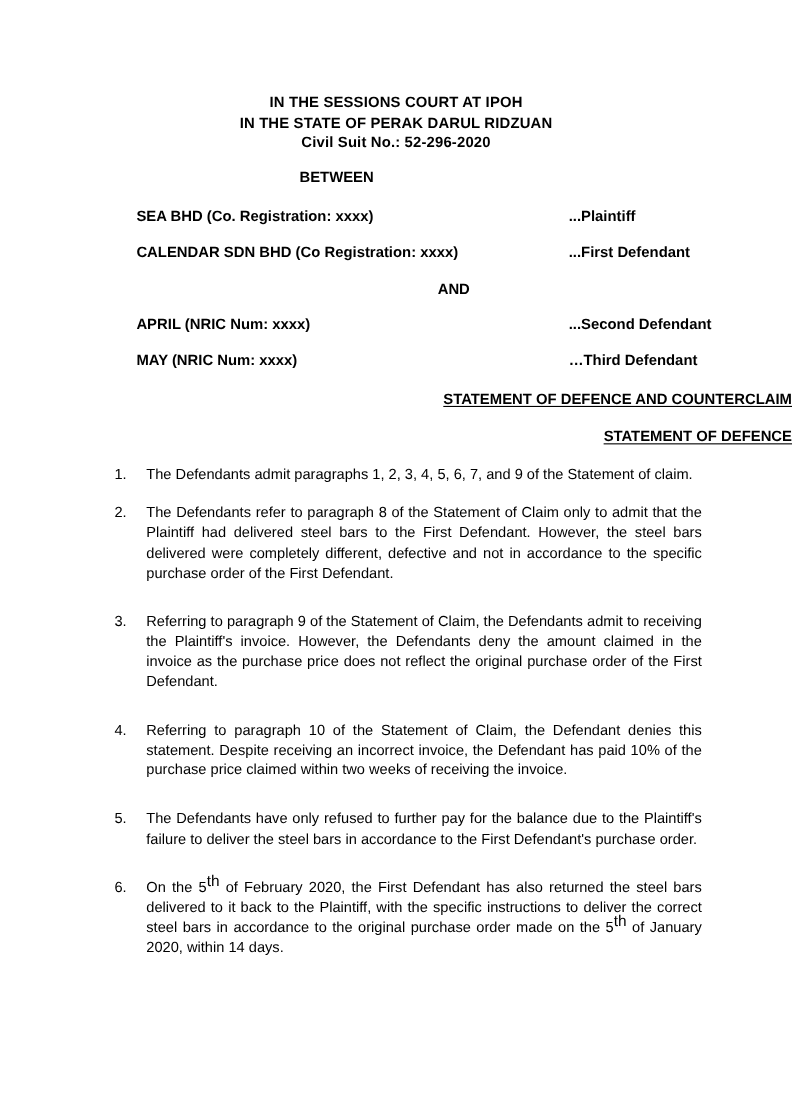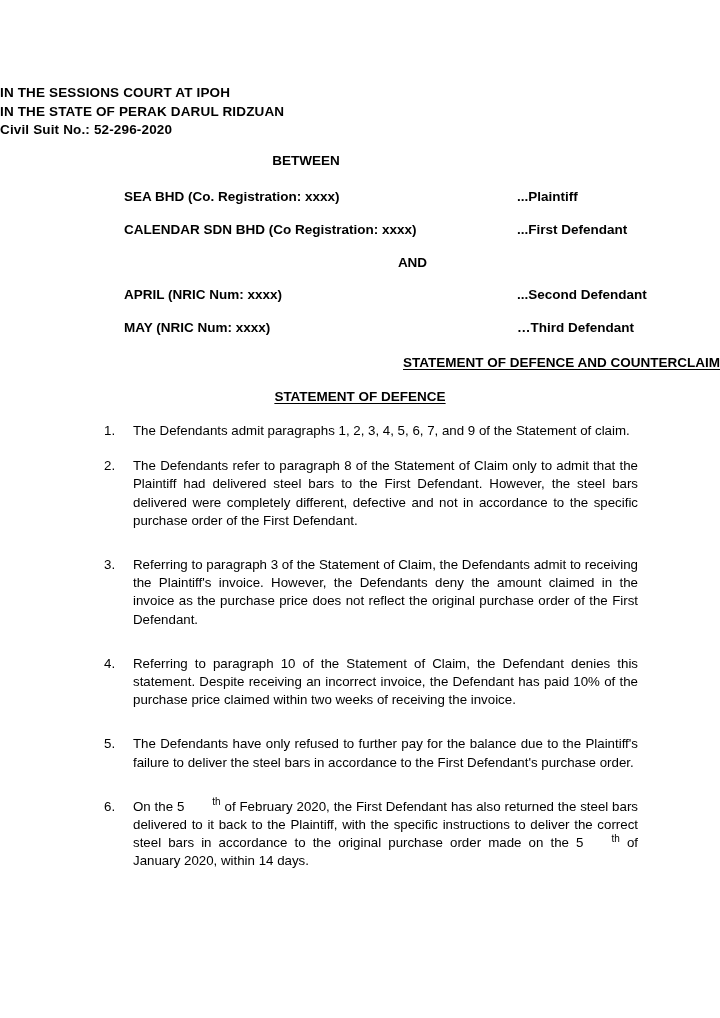--- a/index.html
+++ b/index.html
@@ -26,21 +26,21 @@
     padding: 0;
     overflow: hidden;
   }
 
   
   .court-header {
     position: absolute;
     left: 0;
     top: 84px;
     width: 720px;
-    text-align: left;
+    text-align: center;
   }
   .court-header .hline {
     font-size: 13.5px;
     font-weight: bold;
     line-height: 18.5px;
     letter-spacing: 0.15px;
   }
 
   .between-label {
     position: absolute;
@@ -112,21 +112,21 @@
   .doc-title span,
   .sec-title span {
     text-decoration: underline;
     text-underline-offset: 2px;
   }
   .sec-title {
     position: absolute;
     left: 0;
     top: 388px;
     width: 720px;
-    text-align: center;
+    text-align: right;
     font-size: 13.5px;
     font-weight: bold;
     line-height: 18px;
   }
 
   
   .body-list {
     position: absolute;
     left: 104px;
     top: 422px;
@@ -148,24 +148,23 @@
     top: 0;
     width: 22px;
     text-align: left;
     font-size: 13.3px;
     line-height: 18.2px;
   }
   .clause-text {
     display: block;
   }
   .clause sup {
-    font-size: 10px;
+    font-size: 14px;
     vertical-align: super;
     line-height: 0;
-    margin-left: 28px;
   }
   .gap-lg { margin-bottom: 26px; }
 </style>
 </head>
 <body>
 
 <div class="page">
 
   <div class="court-header">
     <div class="hline">IN THE SESSIONS COURT AT IPOH</div>
@@ -218,21 +217,21 @@
       <span class="clause-text">The Defendants admit paragraphs 1, 2, 3, 4, 5, 6, 7, and 9 of the Statement of claim.</span>
     </div>
 
     <div class="clause gap-lg">
       <span class="clause-num">2.</span>
       <span class="clause-text">The Defendants refer to paragraph 8 of the Statement of Claim only to admit that the Plaintiff had delivered steel bars to the First Defendant. However, the steel bars delivered were completely different, defective and not in accordance to the specific purchase order of the First Defendant.</span>
     </div>
 
     <div class="clause gap-lg">
       <span class="clause-num">3.</span>
-      <span class="clause-text">Referring to paragraph 3 of the Statement of Claim, the Defendants admit to receiving the Plaintiff's invoice. However, the Defendants deny the amount claimed in the invoice as the purchase price does not reflect the original purchase order of the First Defendant.</span>
+      <span class="clause-text">Referring to paragraph 9 of the Statement of Claim, the Defendants admit to receiving the Plaintiff's invoice. However, the Defendants deny the amount claimed in the invoice as the purchase price does not reflect the original purchase order of the First Defendant.</span>
     </div>
 
     <div class="clause gap-lg">
       <span class="clause-num">4.</span>
       <span class="clause-text">Referring to paragraph 10 of the Statement of Claim, the Defendant denies this statement. Despite receiving an incorrect invoice, the Defendant has paid 10% of the purchase price claimed within two weeks of receiving the invoice.</span>
     </div>
 
     <div class="clause gap-lg">
       <span class="clause-num">5.</span>
       <span class="clause-text">The Defendants have only refused to further pay for the balance due to the Plaintiff's failure to deliver the steel bars in accordance to the First Defendant's purchase order.</span>

